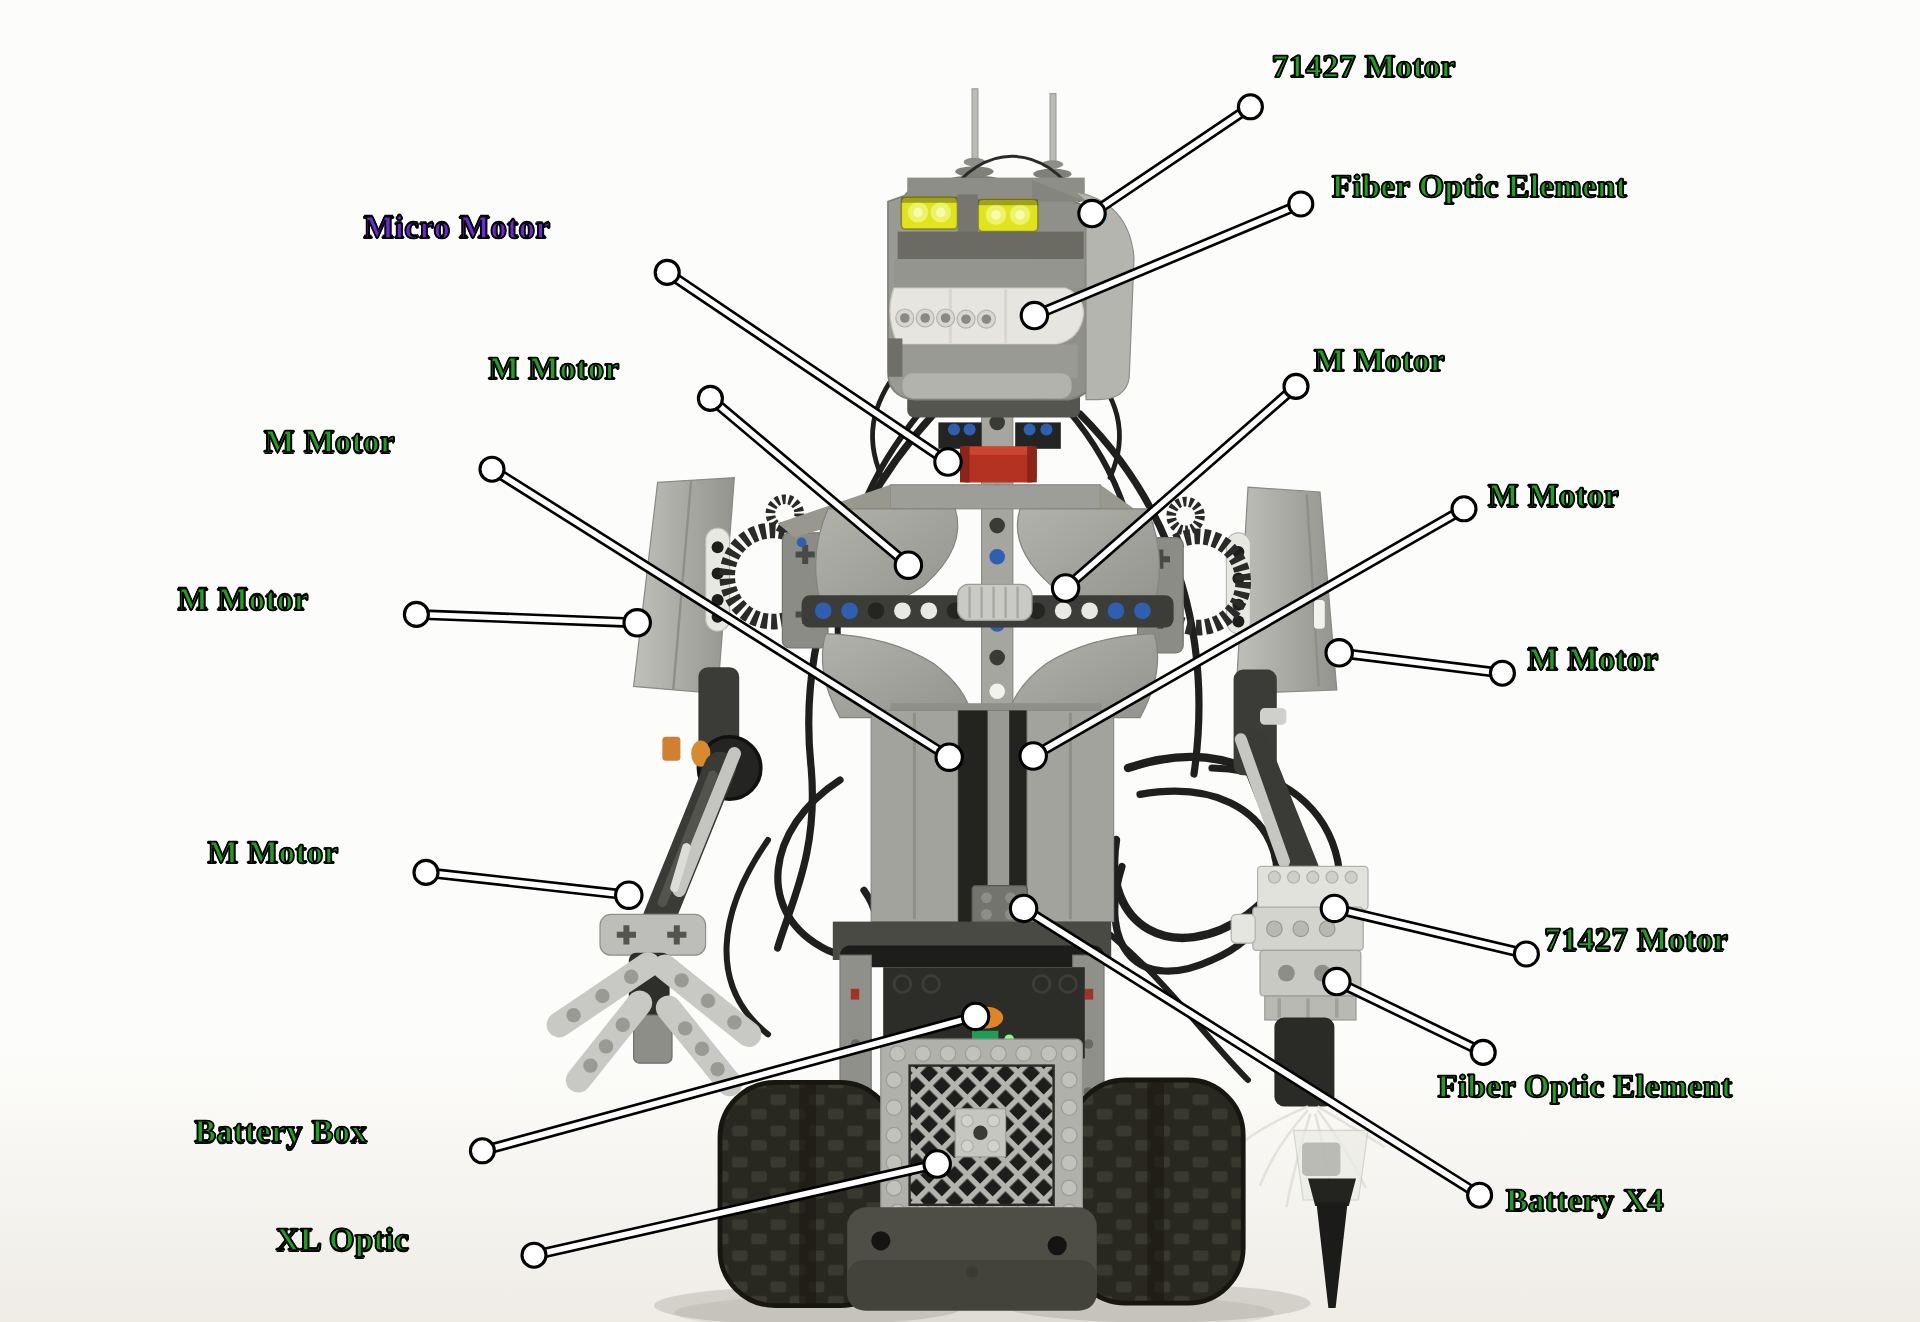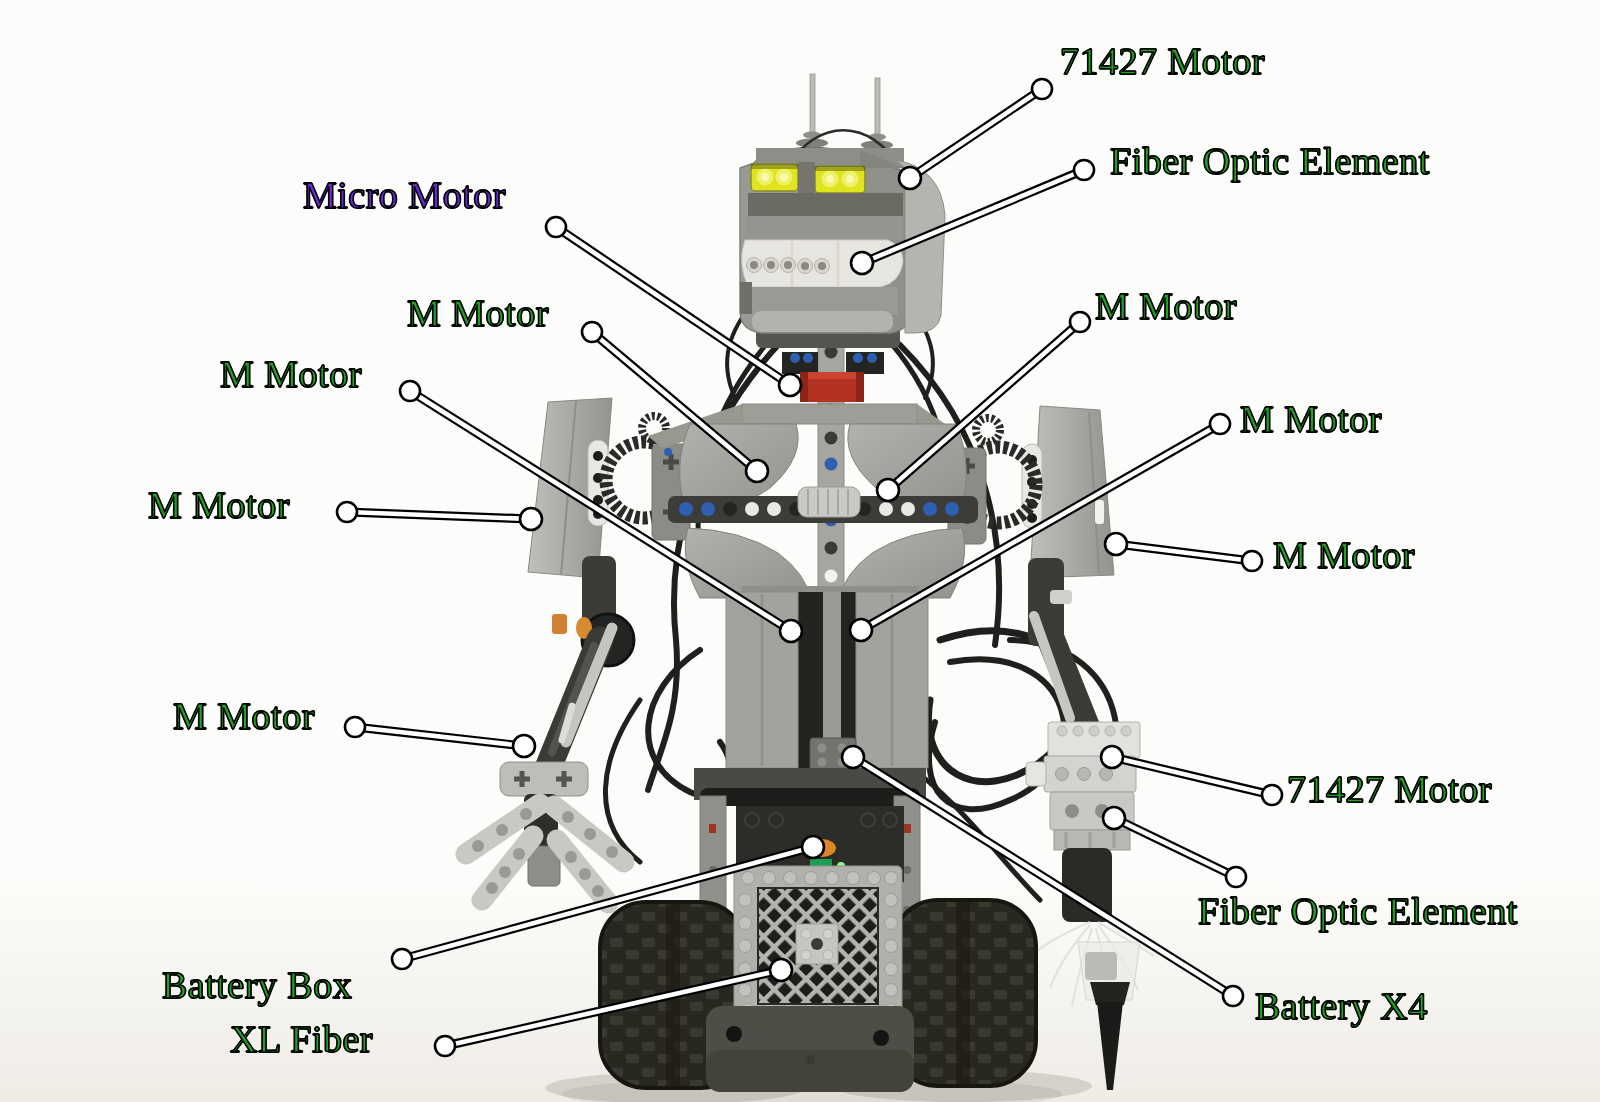--- a/index.html
+++ b/index.html
@@ -2,21 +2,21 @@
 <html><head>
 <meta charset="utf-8">
 <style>
   html,body{margin:0;padding:0;background:#ffffff;}
   .stage{
     position:relative;width:1600px;height:1102px;overflow:hidden;
     background:#fcfcfa;font-family:"Liberation Serif",serif;
   }
   .stage svg.layer{position:absolute;left:0;top:0;}
   .label{
-    position:absolute;font-weight:normal;font-size:38px;line-height:1.0;
+    position:absolute;font-weight:bold;font-size:27px;line-height:1.0;
     white-space:nowrap;letter-spacing:0.5px;
     -webkit-text-stroke:1.3px #000;
     text-shadow:1px 0 0 #000,-1px 0 0 #000,0 1px 0 #000,0 -1px 0 #000;
     z-index:30;
     text-align:right;
   }
   #leaders{z-index:20;pointer-events:none;}
   #robot{z-index:10;}
 </style>
 </head>
@@ -467,22 +467,22 @@
     </svg>
 
   <div id="labels">
       <div class="label" style="left: 1060px; top: 42px; color: rgb(31, 160, 31);">71427 Motor</div>
       <div class="label" style="left: 1110px; top: 142px; color: rgb(31, 160, 31);">Fiber Optic Element</div>
       <div class="label" style="left: 303px; top: 176px; color: #6d28d9;">Micro Motor</div>
       <div class="label" style="left: 407px; top: 294px; color: rgb(31, 160, 31);">M Motor</div>
       <div class="label" style="left: 220px; top: 355px; color: rgb(31, 160, 31);">M Motor</div>
       <div class="label" style="left: 148px; top: 486px; color: rgb(31, 160, 31);">M Motor</div>
       <div class="label" style="left: 173px; top: 697px; color: rgb(31, 160, 31);">M Motor</div>
-      <div class="label" style="left: 162px; top: 930px; color: rgb(31, 160, 31); margin-top: 36px;">Battery Box</div>
-      <div class="label" style="left: 230px; top: 1020px; color: rgb(31, 160, 31);">XL Fiber</div>
+      <div class="label" style="left: 162px; top: 930px; color: rgb(31, 160, 31);">Battery Box</div>
+      <div class="label" style="left: 230px; top: 1020px; color: rgb(31, 160, 31);">XL Optic</div>
       <div class="label" style="left: 1095px; top: 287px; color: rgb(31, 160, 31);">M Motor</div>
       <div class="label" style="left: 1240px; top: 400px; color: rgb(31, 160, 31);">M Motor</div>
       <div class="label" style="left: 1273px; top: 536px; color: rgb(31, 160, 31);">M Motor</div>
       <div class="label" style="left: 1287px; top: 770px; color: rgb(31, 160, 31);">71427 Motor</div>
       <div class="label" style="left: 1198px; top: 892px; color: rgb(31, 160, 31);">Fiber Optic Element</div>
       <div class="label" style="left: 1255px; top: 987px; color: rgb(31, 160, 31);">Battery X4</div>
     </div>
 </div>
 
 </body></html>

